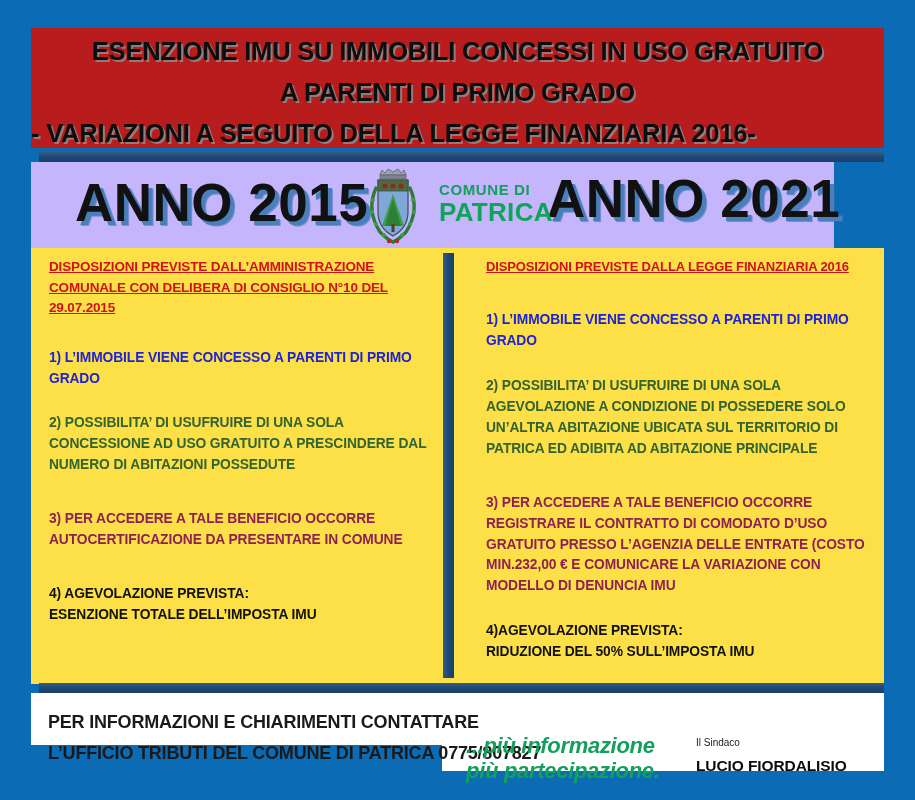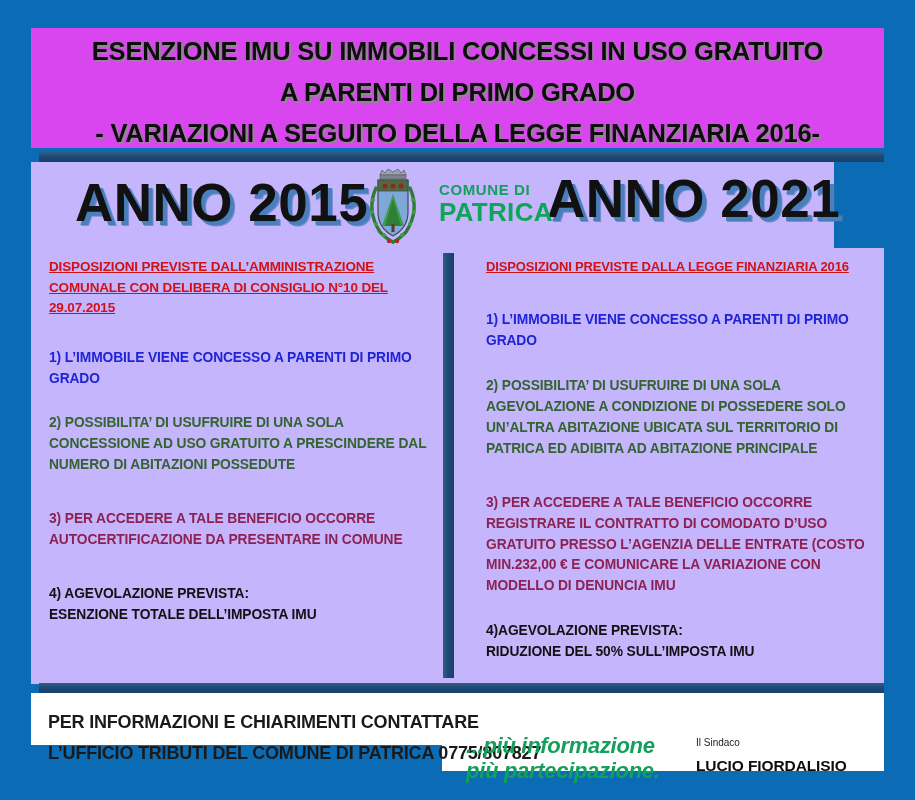--- a/index.html
+++ b/index.html
@@ -14,37 +14,37 @@
     width:915px;height:800px;
     background:#0B6CB5;
     box-sizing:border-box;
   }
 
   
   .title-panel{
     position:absolute;
     left:31px;top:28px;
     width:853px;height:120px;
-    background:#d946ef;
+    background:#b91c1c;
     box-sizing:border-box;
   }
   .title-line{
     text-align:center;
     color:#0d0d0d;
     font-weight:bold;
     font-size:25.5px;
     letter-spacing:-0.2px;
     line-height:1.0;
     font-family:"Liberation Sans", sans-serif;
     text-shadow:2px 2px 0 rgba(140,140,140,0.85);
     white-space:nowrap;
   }
   .tl1{position:absolute;left:0;top:11px;width:853px;}
   .tl2{position:absolute;left:0;top:52px;width:853px;}
-  .tl3{position:absolute;left:0;top:93px;width:853px;}
+  .tl3{position:absolute;left:0;top:93px;width:708px;}
 
   
   .navy-rule{
     position:absolute;
     background:linear-gradient(to bottom,#355d83 0%,#1f4a76 45%,#17406a 100%);
   }
   .rule-top{ left:39px; top:152px; width:845px; height:10px; }
   .rule-bottom{ left:39px; top:683px; width:845px; height:10px; }
   .rule-vert{
     position:absolute;
@@ -106,21 +106,21 @@
     font-weight:bold;
     letter-spacing:0.3px;
     margin-top:2px;
   }
 
   
   .body-panel{
     position:absolute;
     left:31px;top:248px;
     width:853px;height:436px;
-    background:#c4b5fd;
+    background:#fde047;
   }
   .col{
     position:absolute;
     top:0;
     box-sizing:border-box;
   }
   .col-left{ left:0px; width:412px; padding:9px 14px 0 18px; }
   .col-right{ left:432px; width:421px; padding:9px 16px 0 23px; }
 
   .heading{

